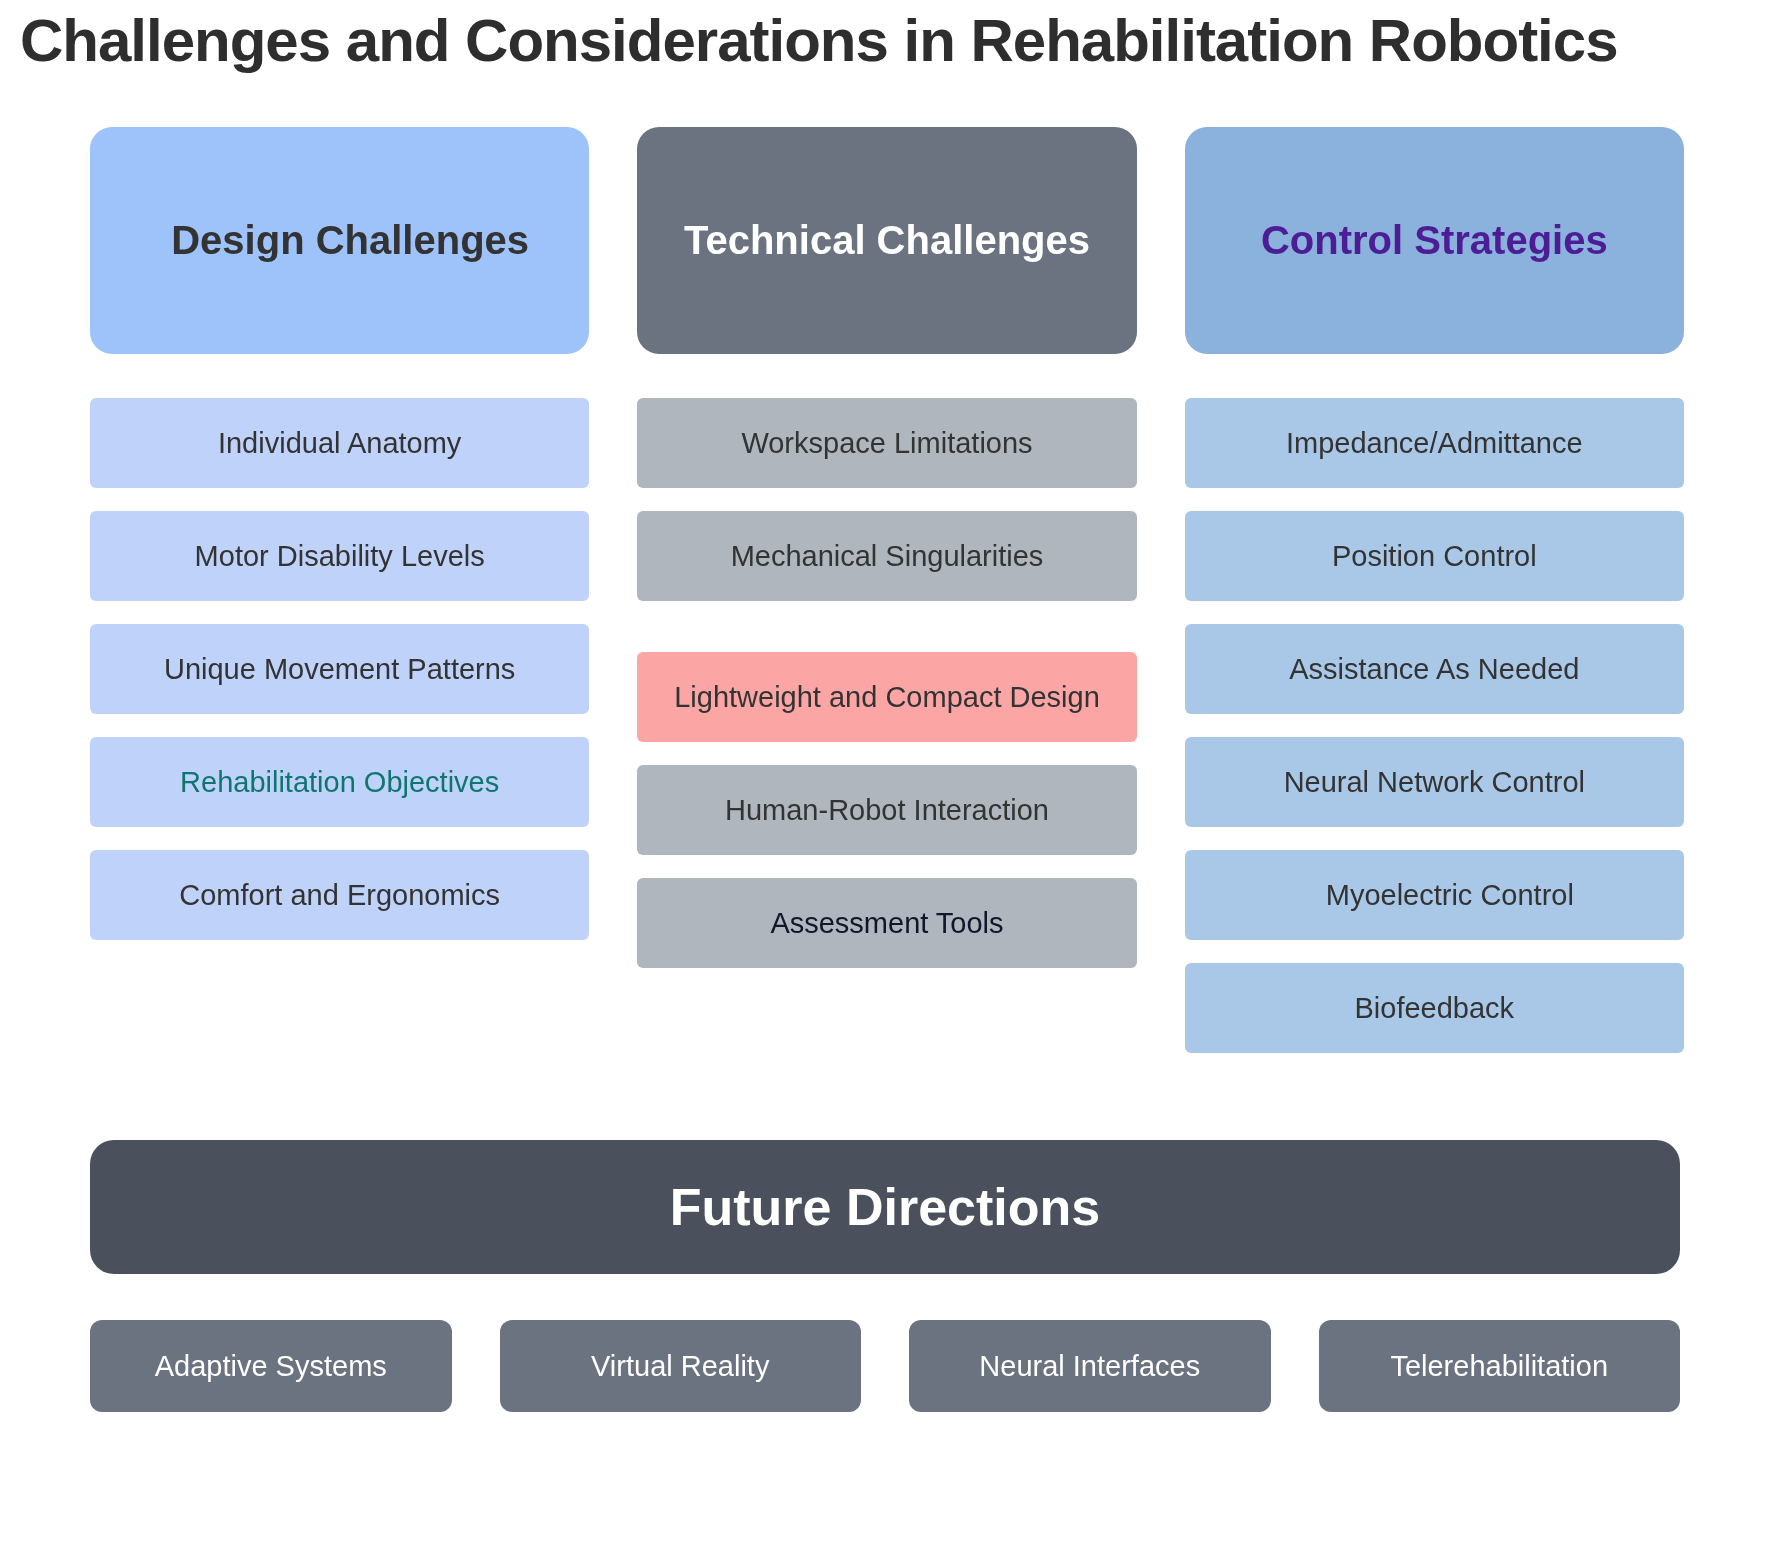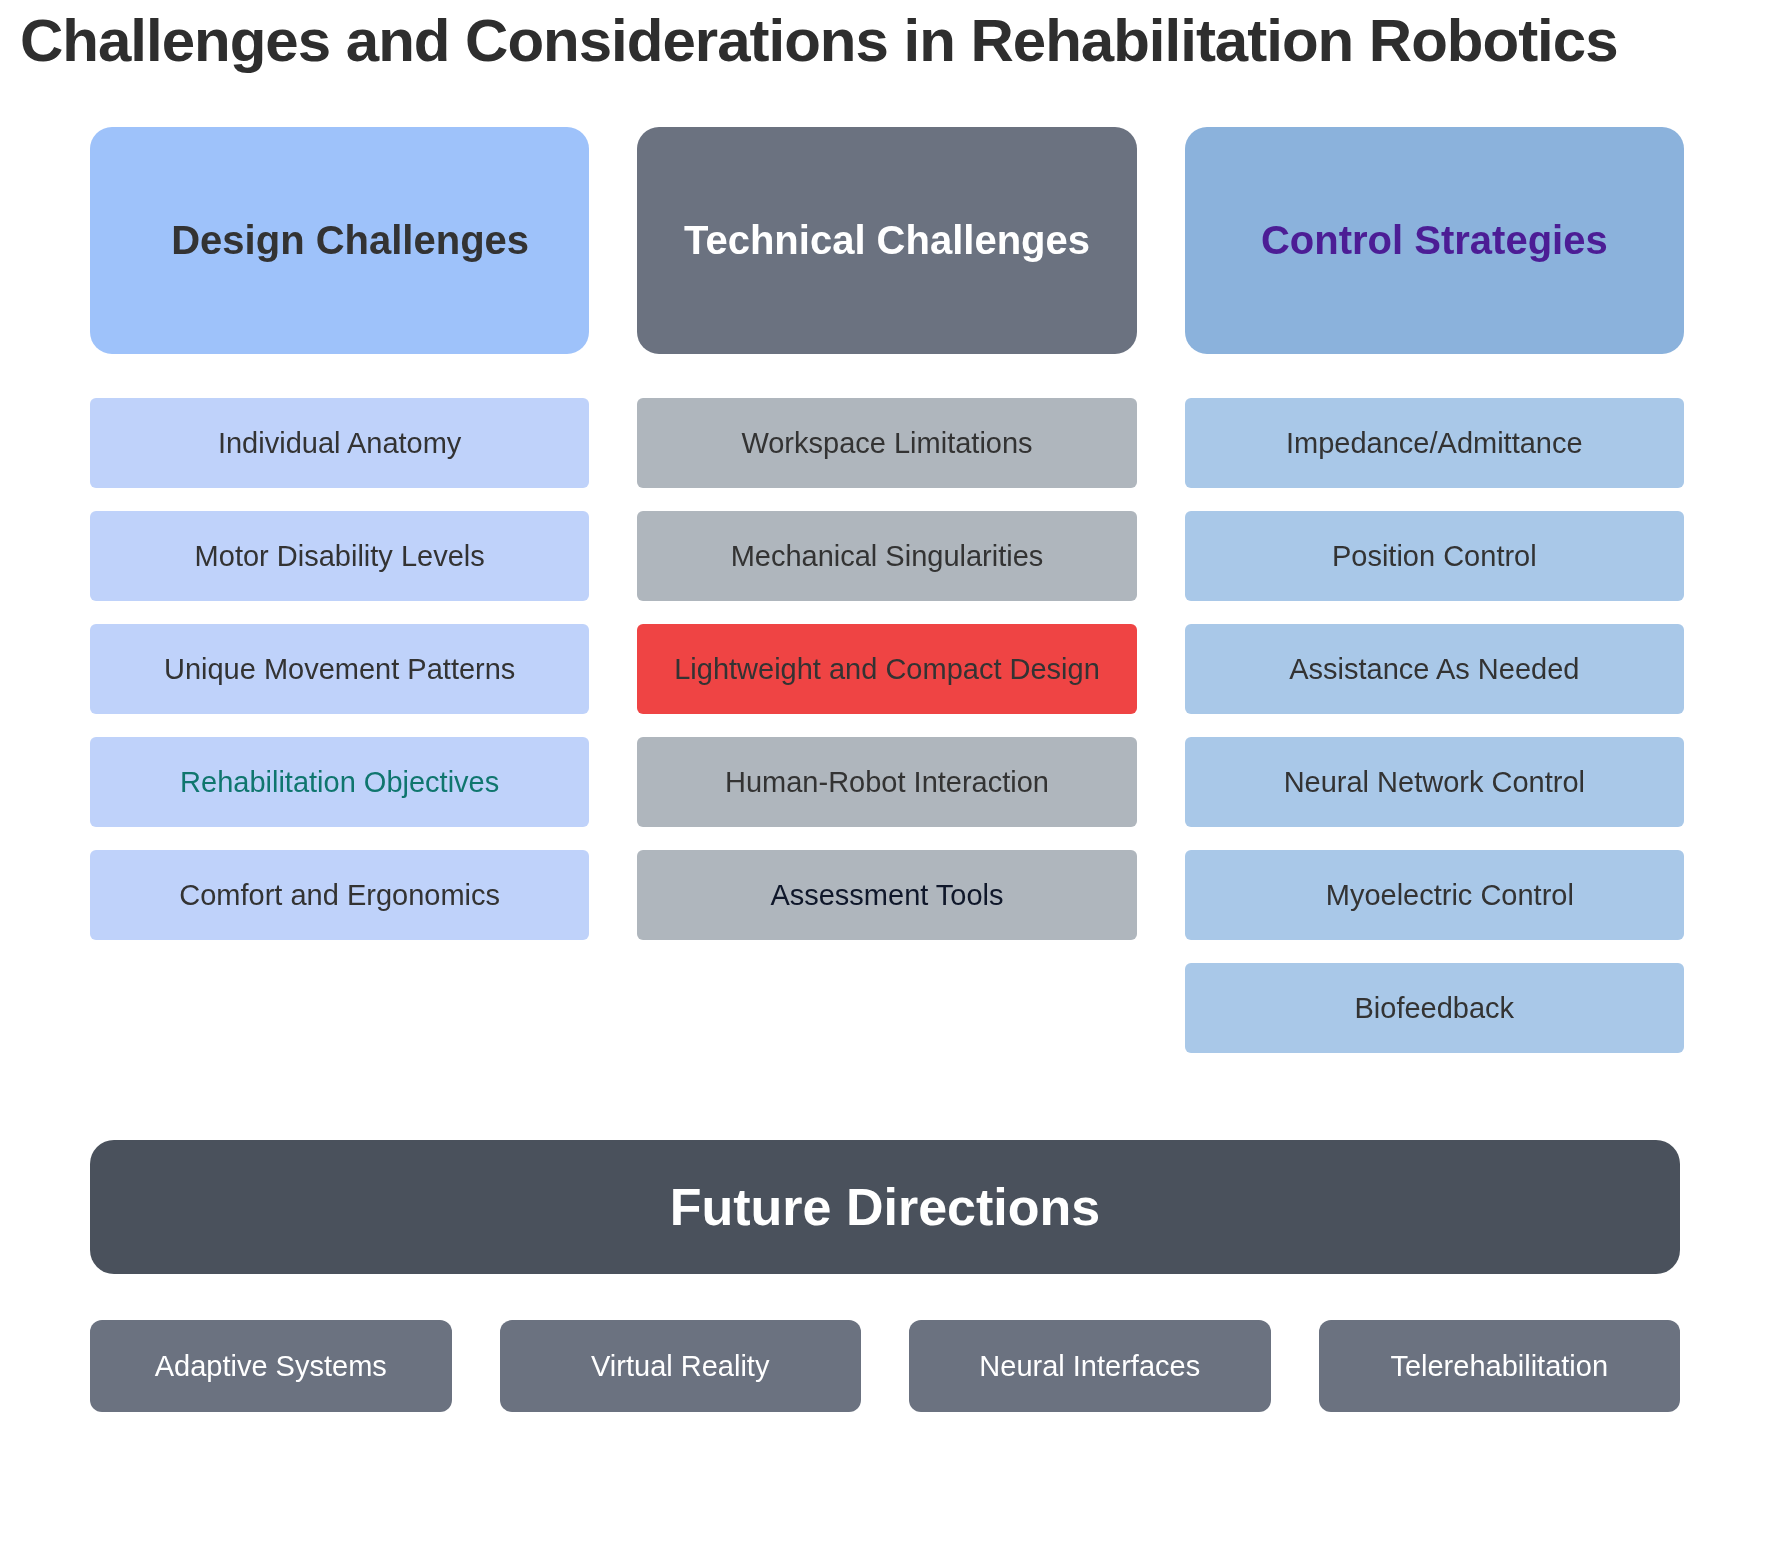--- a/index.html
+++ b/index.html
@@ -87,21 +87,21 @@
           <div class="item-box" style="background: rgb(191, 210, 250); color: rgb(51, 51, 51);">Unique Movement Patterns</div>
           <div class="item-box" style="background: rgb(191, 210, 250); color: #0f766e;">Rehabilitation Objectives</div>
           <div class="item-box" style="background: rgb(191, 210, 250); color: rgb(51, 51, 51);">Comfort and Ergonomics</div>
         </div>
       </div>
       <div class="column">
         <div class="header-box" style="background: rgb(107, 114, 128); color: rgb(255, 255, 255);">Technical Challenges</div>
         <div class="items">
           <div class="item-box" style="background: rgb(175, 182, 189); color: rgb(51, 51, 51);">Workspace Limitations</div>
           <div class="item-box" style="background: rgb(175, 182, 189); color: rgb(51, 51, 51);">Mechanical Singularities</div>
-          <div class="item-box" style="background: #ef4444; color: rgb(51, 51, 51);">Lightweight and Compact Design</div>
+          <div class="item-box" style="background: #fca5a5; color: rgb(51, 51, 51); margin-top: 28px;">Lightweight and Compact Design</div>
           <div class="item-box" style="background: rgb(175, 182, 189); color: rgb(51, 51, 51);">Human-Robot Interaction</div>
           <div class="item-box" style="background: rgb(175, 182, 189); color: #0f172a;">Assessment Tools</div>
         </div>
       </div>
       <div class="column">
         <div class="header-box" style="background: rgb(139, 178, 220); color: #4c1d95;">Control Strategies</div>
         <div class="items">
           <div class="item-box" style="background: rgb(169, 200, 232); color: rgb(51, 51, 51);">Impedance/Admittance</div>
           <div class="item-box" style="background: rgb(169, 200, 232); color: rgb(51, 51, 51);">Position Control</div>
           <div class="item-box" style="background: rgb(169, 200, 232); color: rgb(51, 51, 51);">Assistance As Needed</div>

